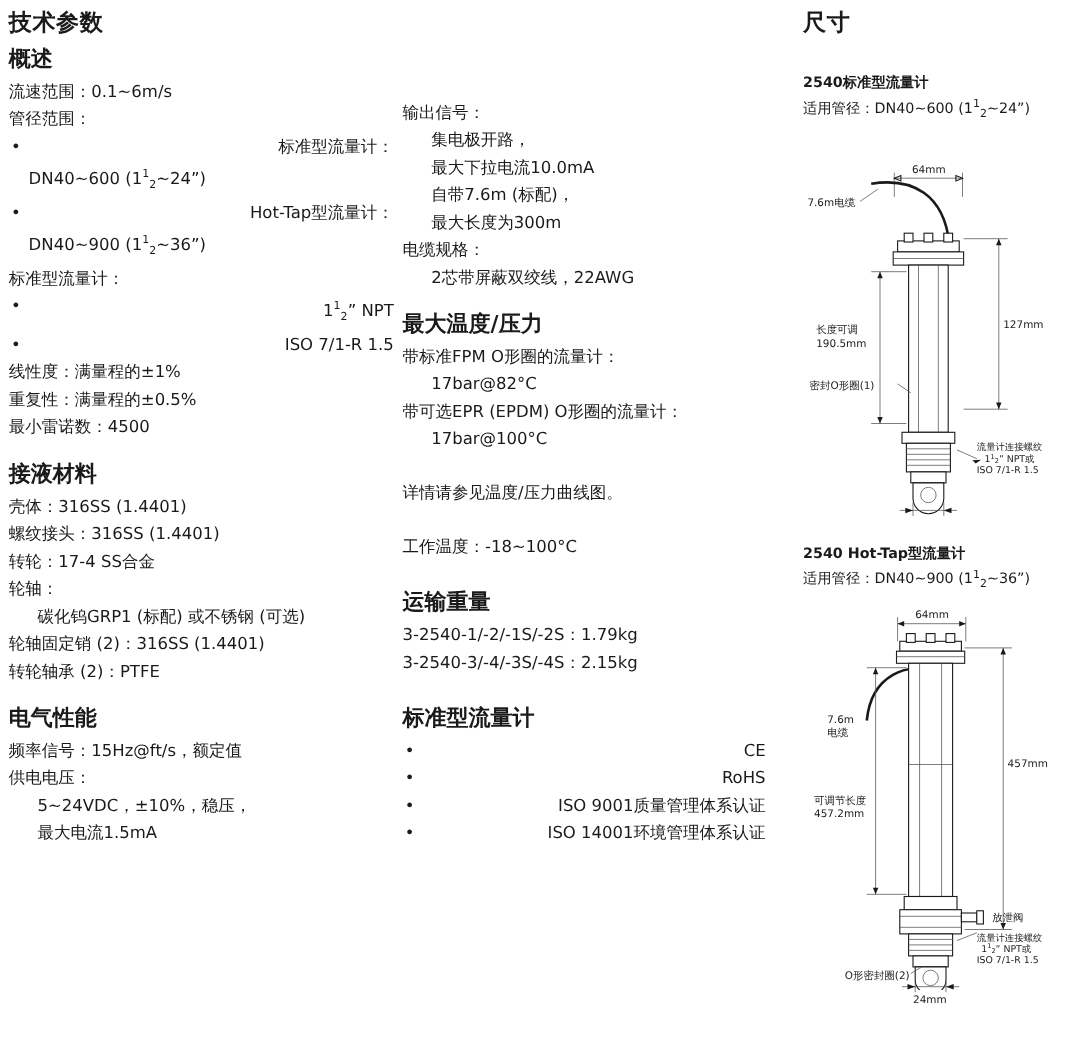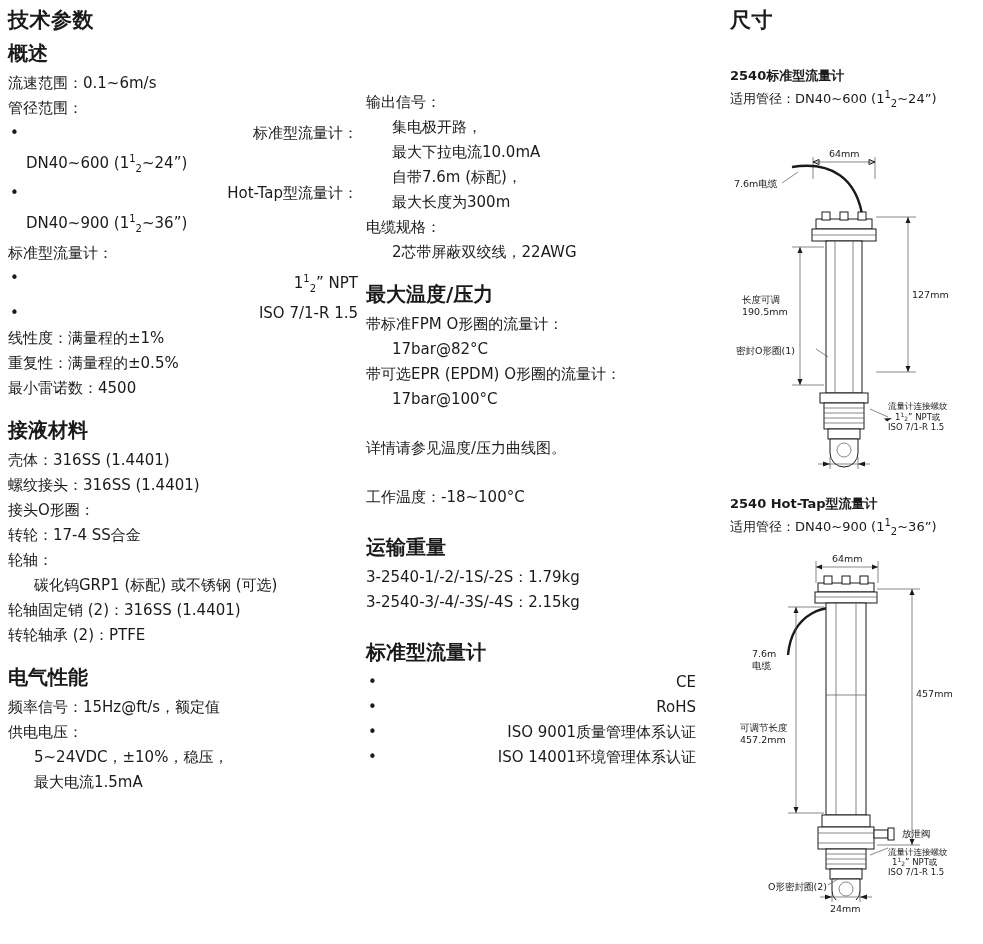--- a/index.html
+++ b/index.html
@@ -117,21 +117,20 @@
 
     <div class="line">线性度：满量程的±1%</div>
     <div class="line">重复性：满量程的±0.5%</div>
     <div class="line">最小雷诺数：4500</div>
 
     <div class="gap"></div>
 
     <div class="sub-head">接液材料</div>
     <div class="line">壳体：316SS (1.4401)</div>
     <div class="line">螺纹接头：316SS (1.4401)</div>
-    <div class="line">接头O形圈：</div>
     <div class="line">转轮：17-4 SS合金</div>
     <div class="line">轮轴：</div>
     <div class="line indent1">碳化钨GRP1 (标配) 或不锈钢 (可选)</div>
     <div class="line">轮轴固定销 (2)：316SS (1.4401)</div>
     <div class="line">转轮轴承 (2)：PTFE</div>
 
     <div class="gap"></div>
 
     <div class="sub-head">电气性能</div>
     <div class="line">频率信号：15Hz@ft/s，额定值</div>

